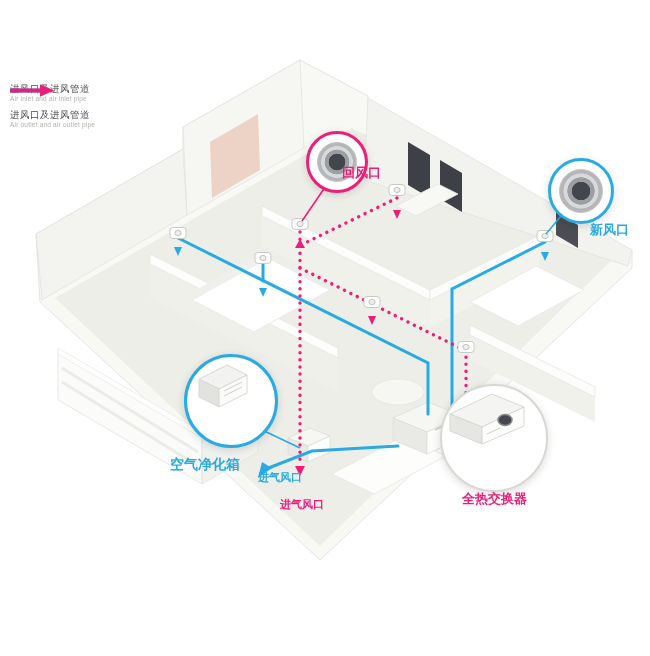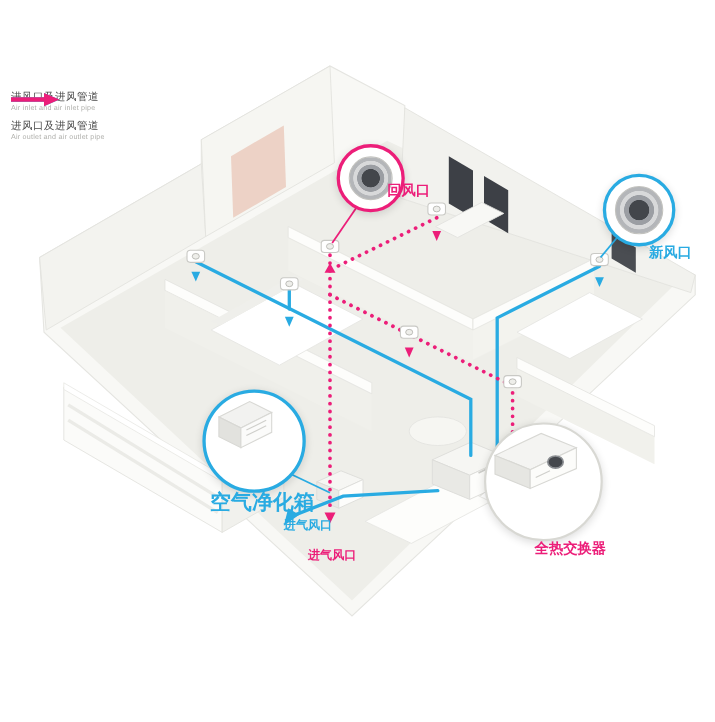--- a/index.html
+++ b/index.html
@@ -19,24 +19,24 @@
   #co-purifier{left:184px;top:354px;width:88px;height:88px;border:3px solid #29abe2;}
   #co-hex{left:440px;top:384px;width:104px;height:104px;border:2px solid #d8d8d3;}
   .diffuser{border-radius:50%;border:1px solid #c2c2be;
     background:radial-gradient(circle,#43464b 0 30%,#9b9ea3 32% 45%,#d8d9da 47% 58%,#b4b6b9 60% 74%,#ebebec 76% 100%);}
   .diffuser.small{width:38px;height:38px;}
   .diffuser.mid{width:42px;height:42px;}
   
   .co-label{position:absolute;font-weight:bold;white-space:nowrap;}
   .pink{color:#ec1e79;}
   .blue{color:#29abe2;}
-  #lbl-return{left:352px;top:164px;font-size:13px;}
+  #lbl-return{left:342px;top:164px;font-size:13px;}
   #lbl-fresh{left:590px;top:221px;font-size:13px;text-align:center;}
-  #lbl-purifier{left:170px;top:444px;width:116px;text-align:right;font-size:19px;}
-  #lbl-hex{left:486px;top:490px;font-size:13px;}
+  #lbl-purifier{left:170px;top:456px;width:116px;text-align:left;font-size:14px;}
+  #lbl-hex{left:462px;top:490px;font-size:13px;}
   .floor-label{position:absolute;font-weight:bold;font-size:11px;white-space:nowrap;}
   #lbl-intake{left:228px;top:470px;margin-left:30px;}
   #lbl-exhaust{left:280px;top:497px;}
 </style>
 </head>
 <body>
 
 <div class="stage">
 
   <svg width="650" height="656" viewBox="0 0 650 656">

